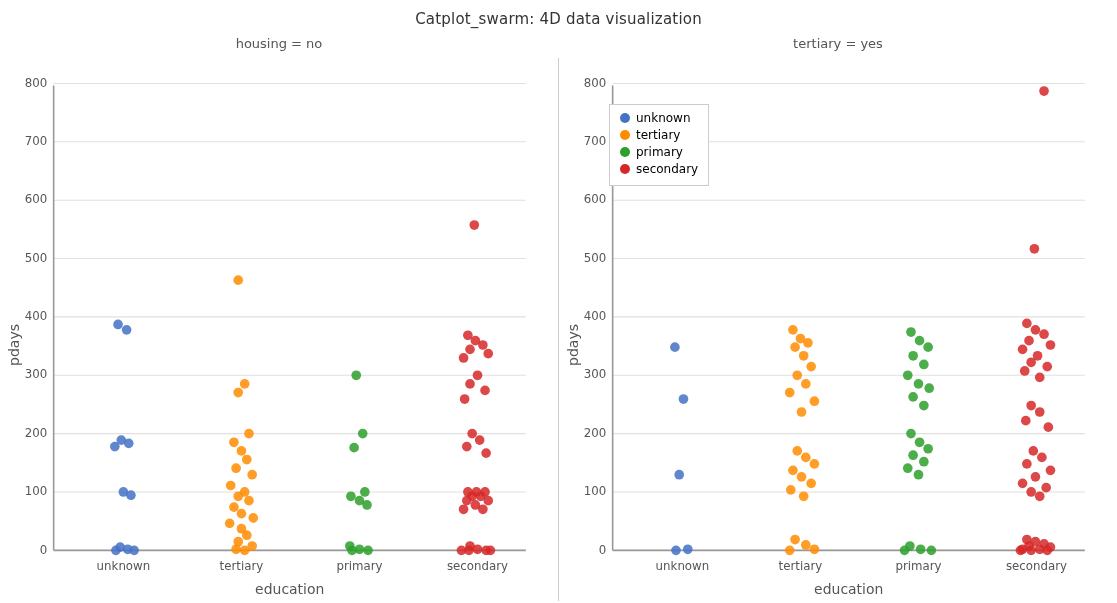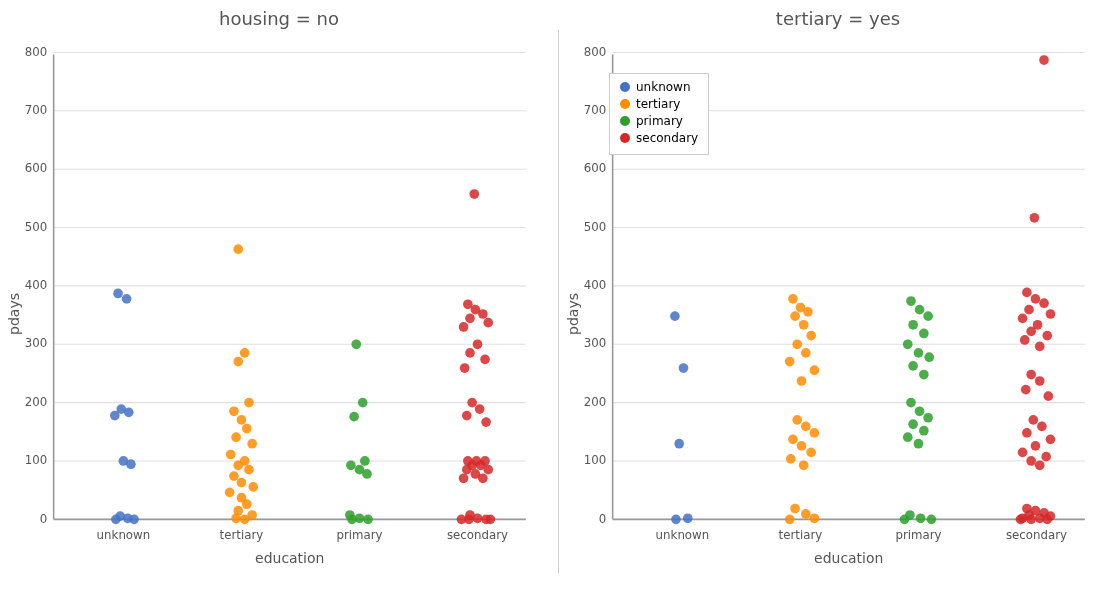--- a/index.html
+++ b/index.html
@@ -31,24 +31,24 @@
       position: relative;
     }
     .plot-panel {
       flex: 1;
       position: relative;
       display: flex;
       flex-direction: column;
       align-items: center;
     }
     .panel-title {
-      font-size: 18px;
+      font-size: 13px;
       color: #555;
       margin-top: 8px;
-      margin-bottom: 4px;
+      margin-bottom: 13px;
     }
     .plot-inner {
       position: relative;
       width: 100%;
       flex: 1;
     }
     svg.plot-svg {
       width: 100%;
       height: 100%;
     }
@@ -79,20 +79,21 @@
       height: 10px;
       border-radius: 50%;
       margin-right: 6px;
       flex-shrink: 0;
     }
   </style>
 </head>
 <body>
 
 <div class="chart-container">
+  <div class="chart-title">Catplot_swarm: 4D data visualization</div>
   <div class="plots-area">
 
     <div class="plot-panel">
       <div class="panel-title">housing = no</div>
       <div class="plot-inner">
         <svg class="plot-svg" viewBox="0 0 520 520" preserveAspectRatio="none">
 
           <text x="18" y="260" font-size="13" fill="#555" text-anchor="middle" transform="rotate(-90,18,260)">pdays</text>
 
           <line x1="50" y1="450" x2="490" y2="450" stroke="#e0e0e0" stroke-width="1"></line>

